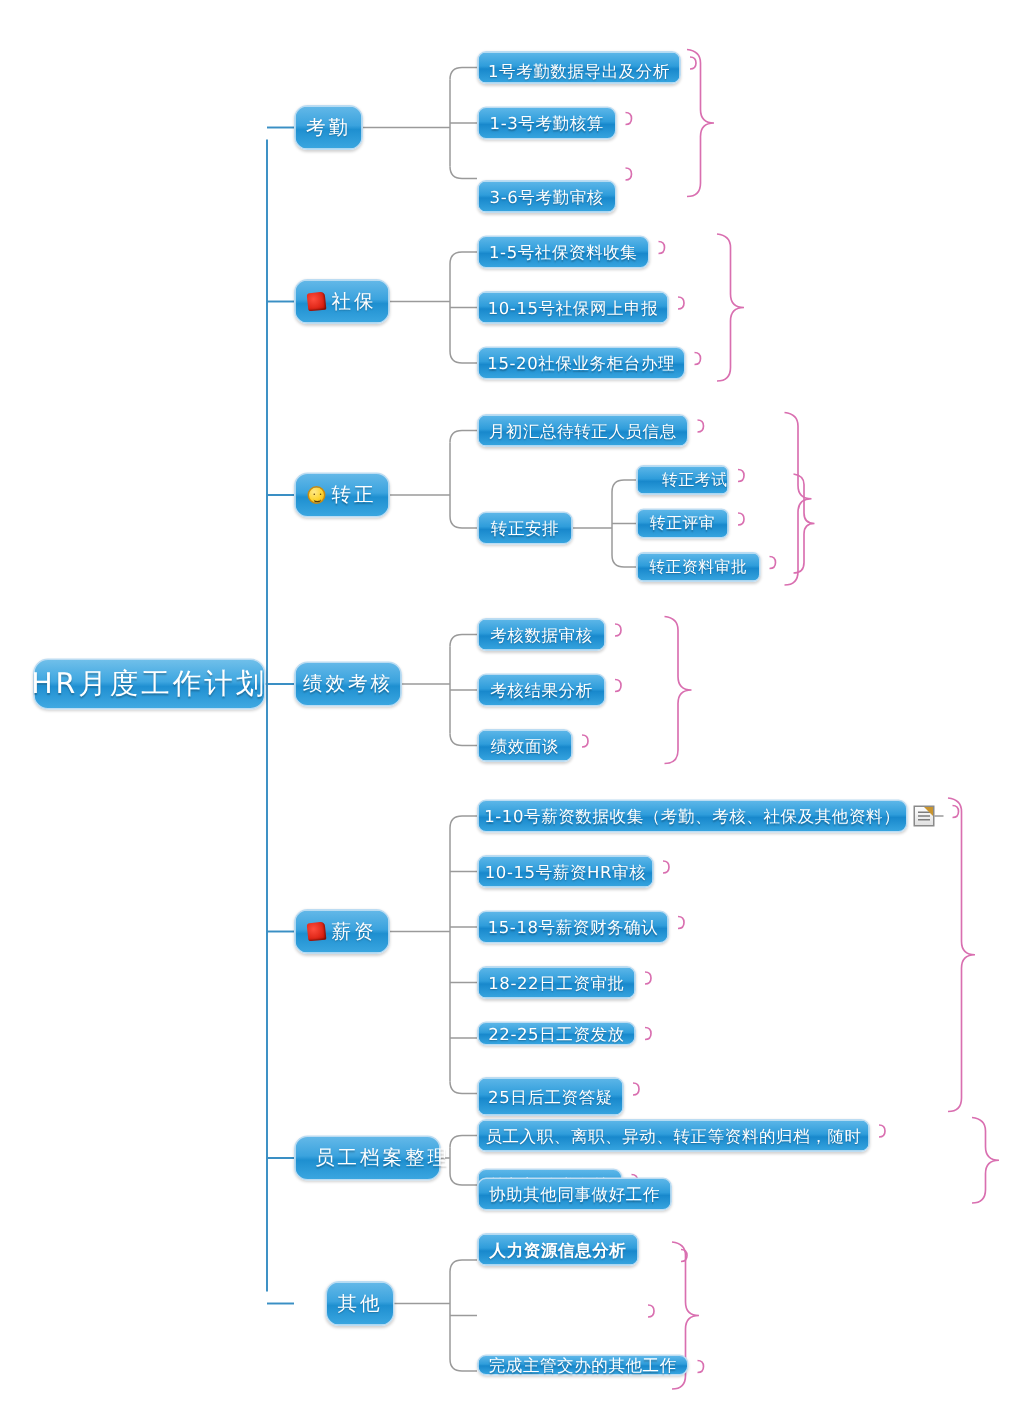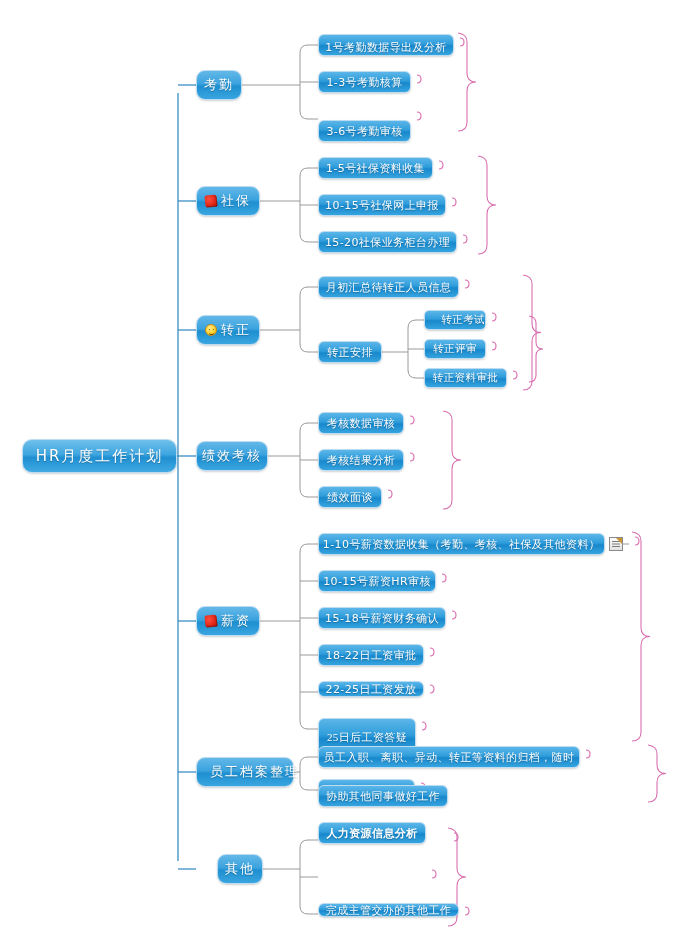--- a/index.html
+++ b/index.html
@@ -22,21 +22,21 @@
     white-space:nowrap;
     border-radius:7px;
     border:1px solid #bcdcf2;
     background:linear-gradient(180deg,#63b8e8 0%,#3ba3de 45%,#1e8fd0 55%,#3aa6e0 100%);
     box-shadow:0 1px 2px rgba(0,0,0,0.18);
     text-shadow:0 1px 1px rgba(0,0,0,0.25);
     letter-spacing:0.5px;
   }
   .node.root{
     border-radius:10px;
-    font-size:15px;
+    font-size:19px;
     letter-spacing:2px;
     background:linear-gradient(180deg,#6fbfea 0%,#3ea6e0 45%,#1f8fd1 55%,#40a9e2 100%);
   }
   .node.lvl1{font-size:13px;letter-spacing:2px;border-radius:9px;}
   .node.lvl2{
     font-size:11px;letter-spacing:0.4px;border-radius:6px;
     background:linear-gradient(180deg,#5cb6e8 0%,#2f9ddb 45%,#1888cc 55%,#36a4df 100%);
   }
   .node.lvl3{
     font-size:10.5px;letter-spacing:0.4px;border-radius:5px;
@@ -262,21 +262,21 @@
       </div>
       <div class="node lvl2" style="left: 318px; top: 607px; width: 128px; height: 22px;">
         <span>15-18号薪资财务确认</span>
       </div>
       <div class="node lvl2" style="left: 318px; top: 644px; width: 106px; height: 22px;">
         <span>18-22日工资审批</span>
       </div>
       <div class="node lvl2" style="left: 318px; top: 681px; width: 106px; height: 16px;">
         <span>22-25日工资发放</span>
       </div>
-      <div class="node lvl2" style="left: 318px; top: 718px; width: 98px; height: 38px; font-family: Liberation Serif, serif;">
+      <div class="node lvl2" style="left: 318px; top: 718px; width: 98px; height: 26px;">
         <span>25日后工资答疑</span>
       </div>
       <div class="node lvl1" style="left: 196px; top: 757px; width: 98px; height: 30px; padding-left: 20px;">
         <span>员工档案整理</span>
       </div>
       <div class="node lvl2" style="left: 318px; top: 746px; width: 262px; height: 22px;">
         <span>员工入职、离职、异动、转正等资料的归档，随时</span>
       </div>
       <div class="node lvl2" style="left: 318px; top: 779px; width: 97px; height: 22px;">
         <span>按部门分类存档</span>

